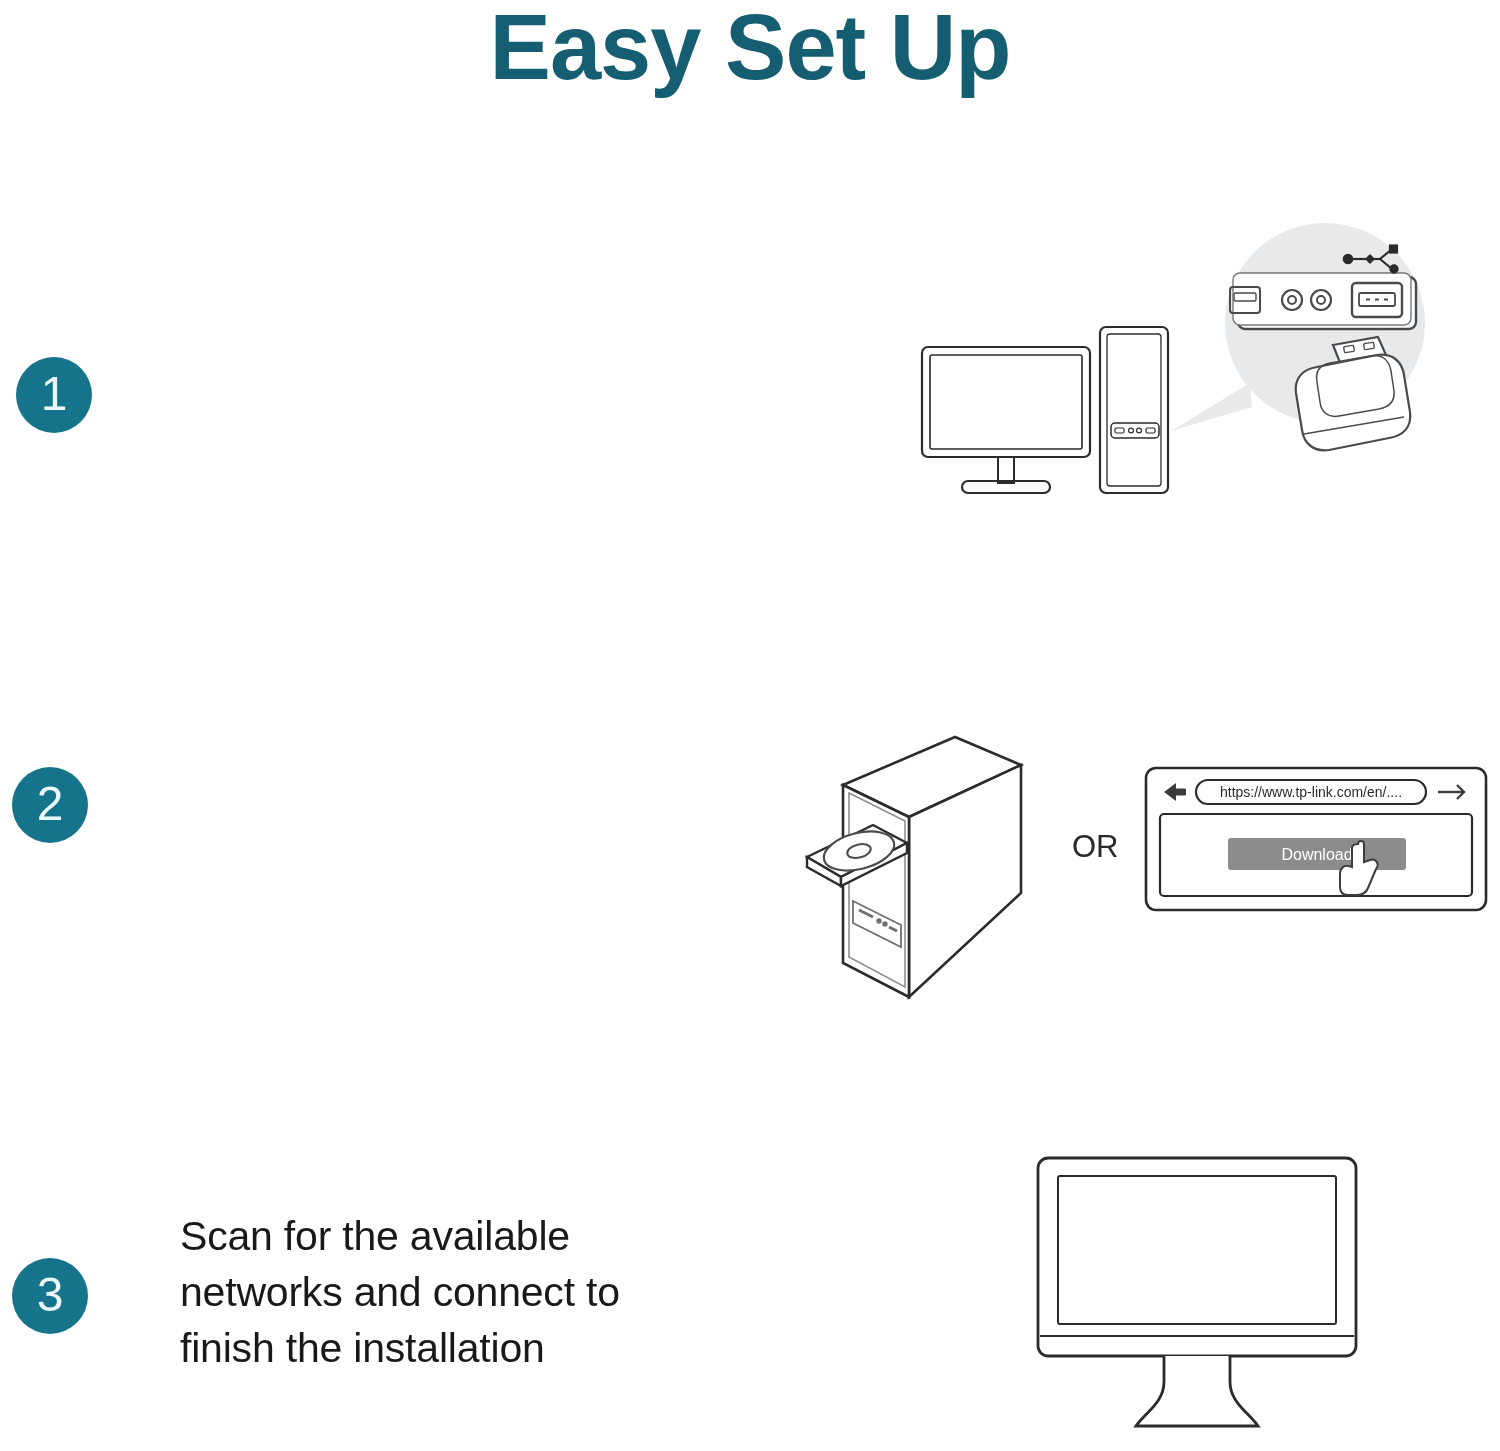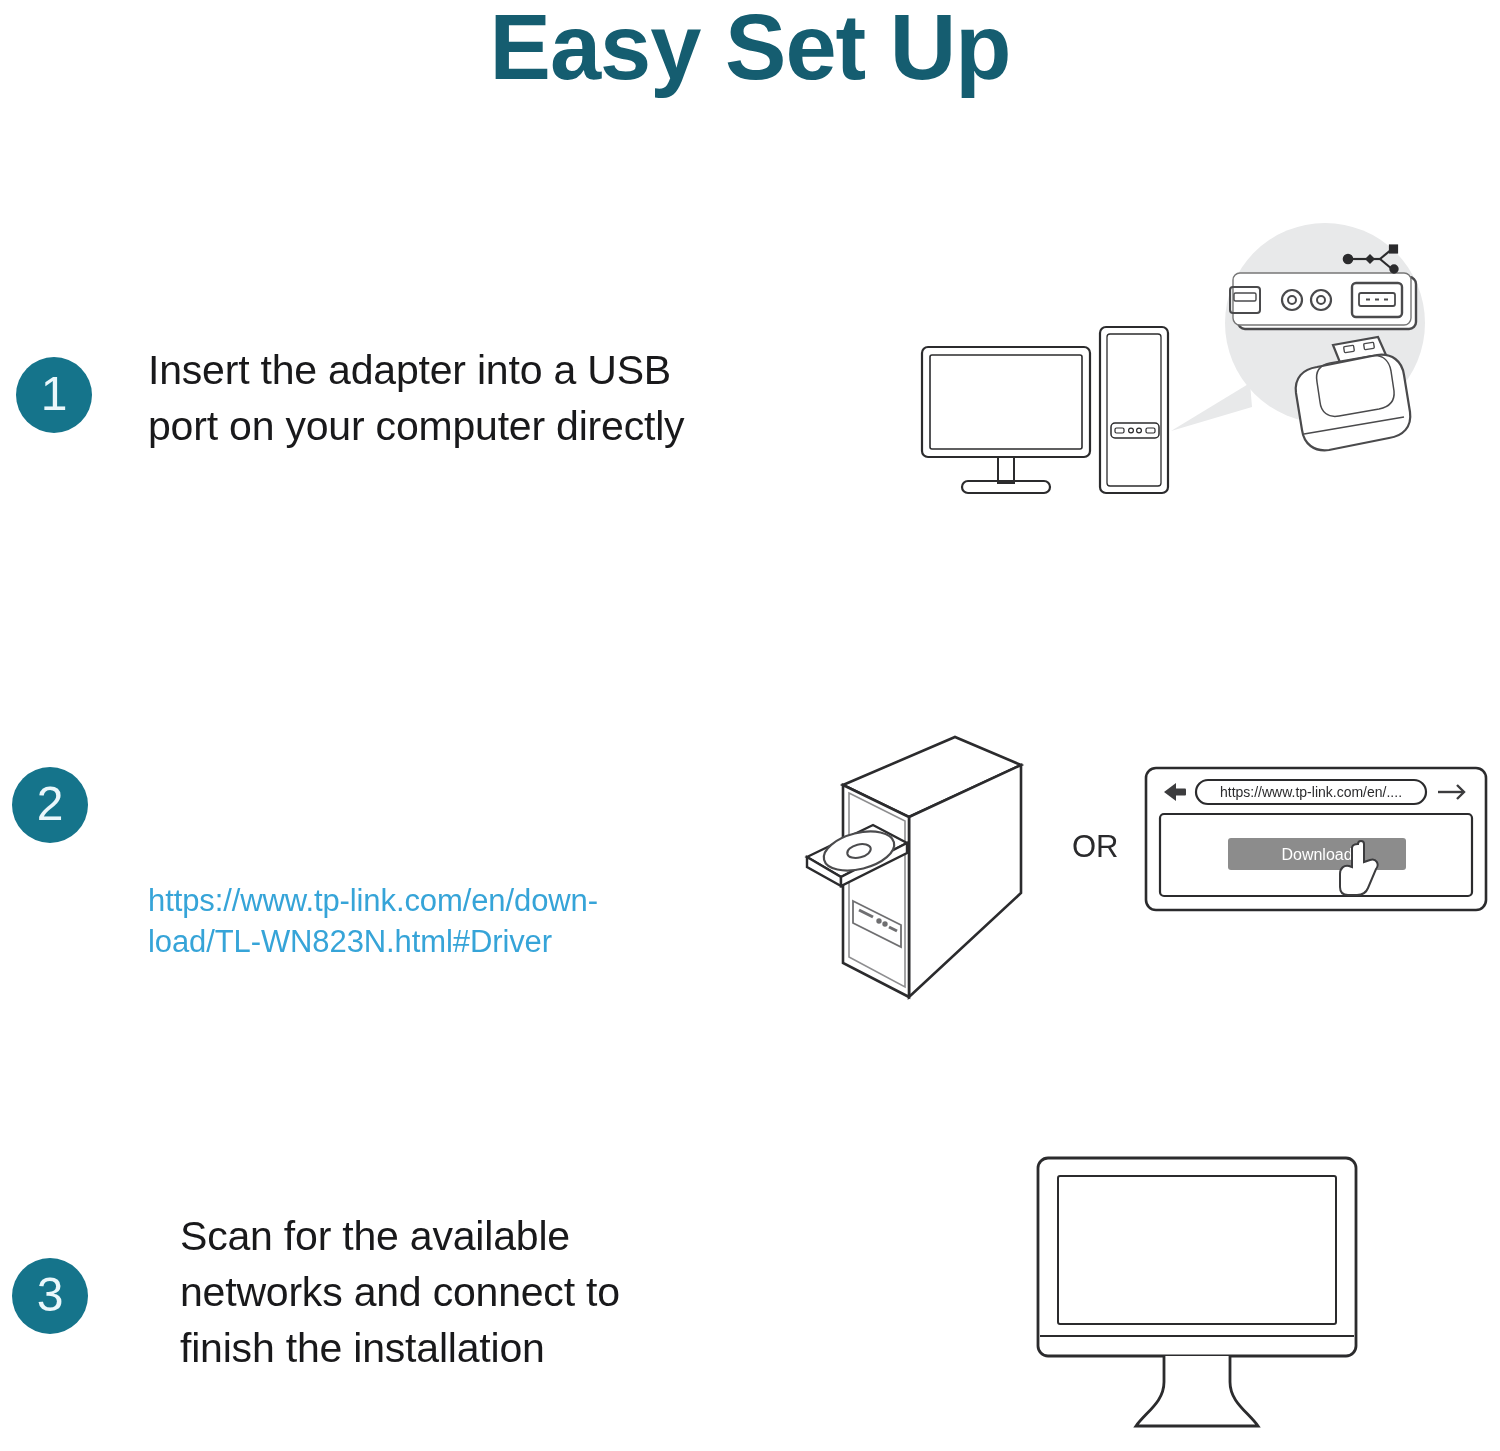--- a/index.html
+++ b/index.html
@@ -80,22 +80,20 @@
 <body>
 
 <div id="page">
 
   <div class="title">Easy Set Up</div>
 
   <div class="step" style="left:0; top:0; width:1500px; height:560px;">
 
     <div class="badge" style="left:16px; top:357px;">1</div>
 
-    <div class="step-text" style="left:148px; top:342px; width:760px;">Insert the adapter into a USB
-port on your computer directly</div>
 
     <div class="illus" style="left:900px; top:215px; width:590px; height:300px;">
       <svg width="590" height="300" viewBox="0 0 590 300">
 
         <circle cx="425" cy="108" r="100" fill="#e8e9ea"></circle>
 
         <path d="M271,216 L350,168 L352,192 Z" fill="#e8e9ea"></path>
 
         <g fill="none" stroke="#2b2b2d" stroke-width="2.2">
           <rect x="22" y="132" width="168" height="110" rx="6"></rect>
@@ -163,22 +161,20 @@
         </g>
       </svg>
     </div>
   </div>
 
   <div class="step" style="left:0; top:0; width:1500px; height:1000px;">
 
     <div class="badge" style="left:12px; top:767px;">2</div>
 
 
-    <div class="step-link" style="left:148px; top:881px; width:620px;">https://www.tp-link.com/en/down-
-load/TL-WN823N.html#Driver</div>
 
     <div class="or-text" style="left:1072px; top:829px;">OR</div>
 
     <div class="illus" style="left:795px; top:725px; width:280px; height:275px;">
       <svg width="280" height="275" viewBox="0 0 280 275">
         <g fill="#fff" stroke="#2b2b2d" stroke-width="2.6">
 
           <path d="M48,60 L160,12 L226,40 L114,92 Z"></path>
 
           <path d="M114,92 L226,40 L226,168 L114,272 Z"></path>

